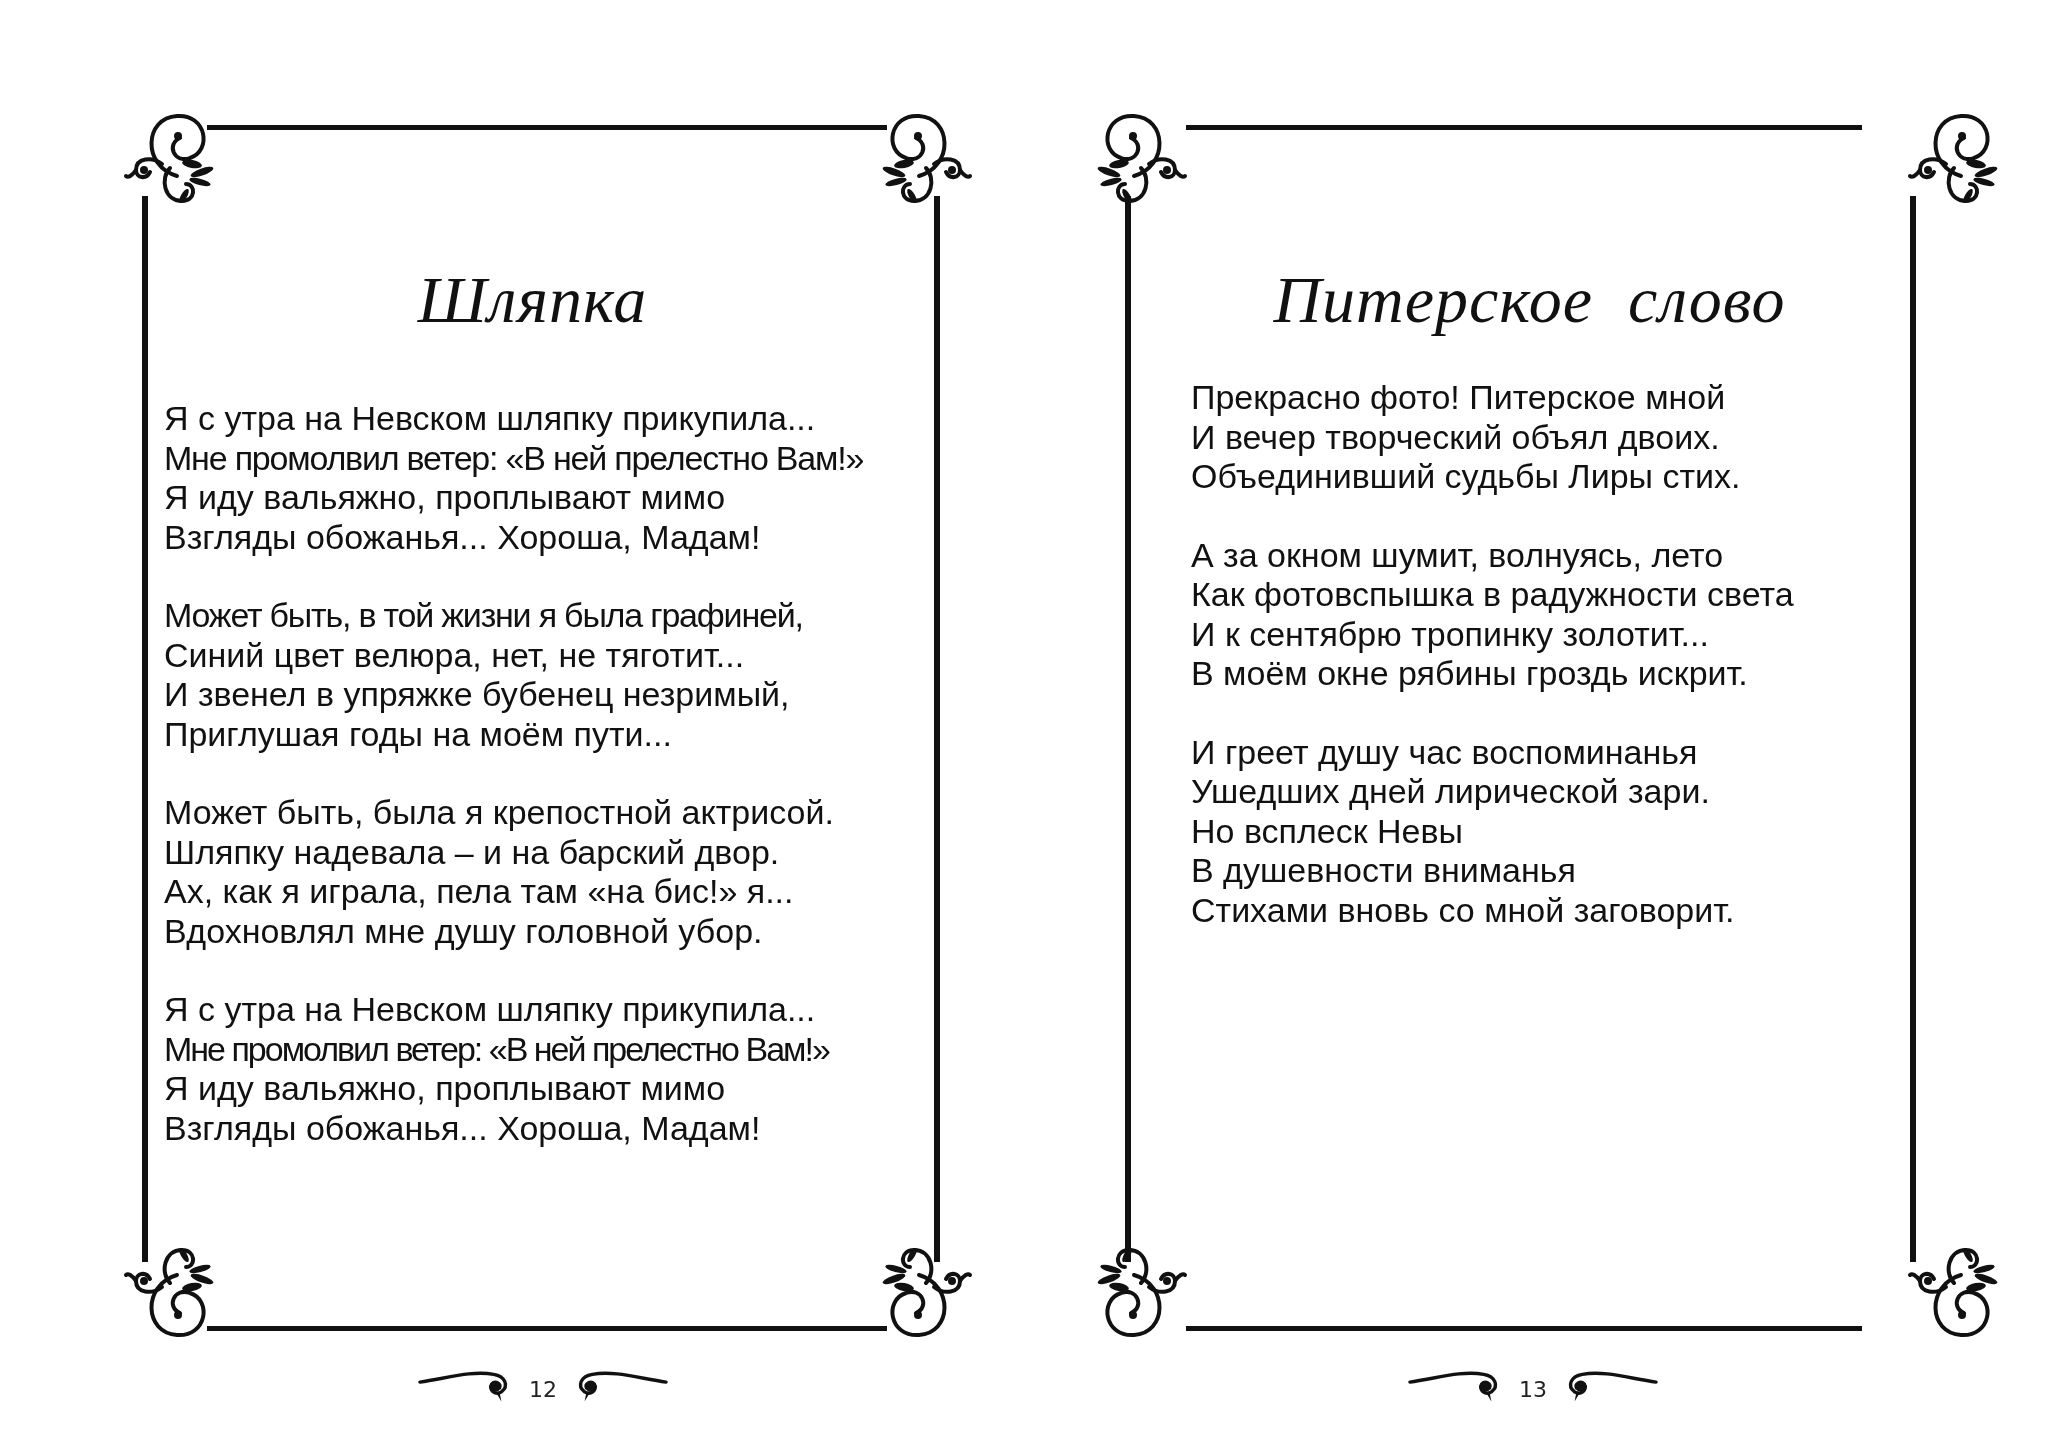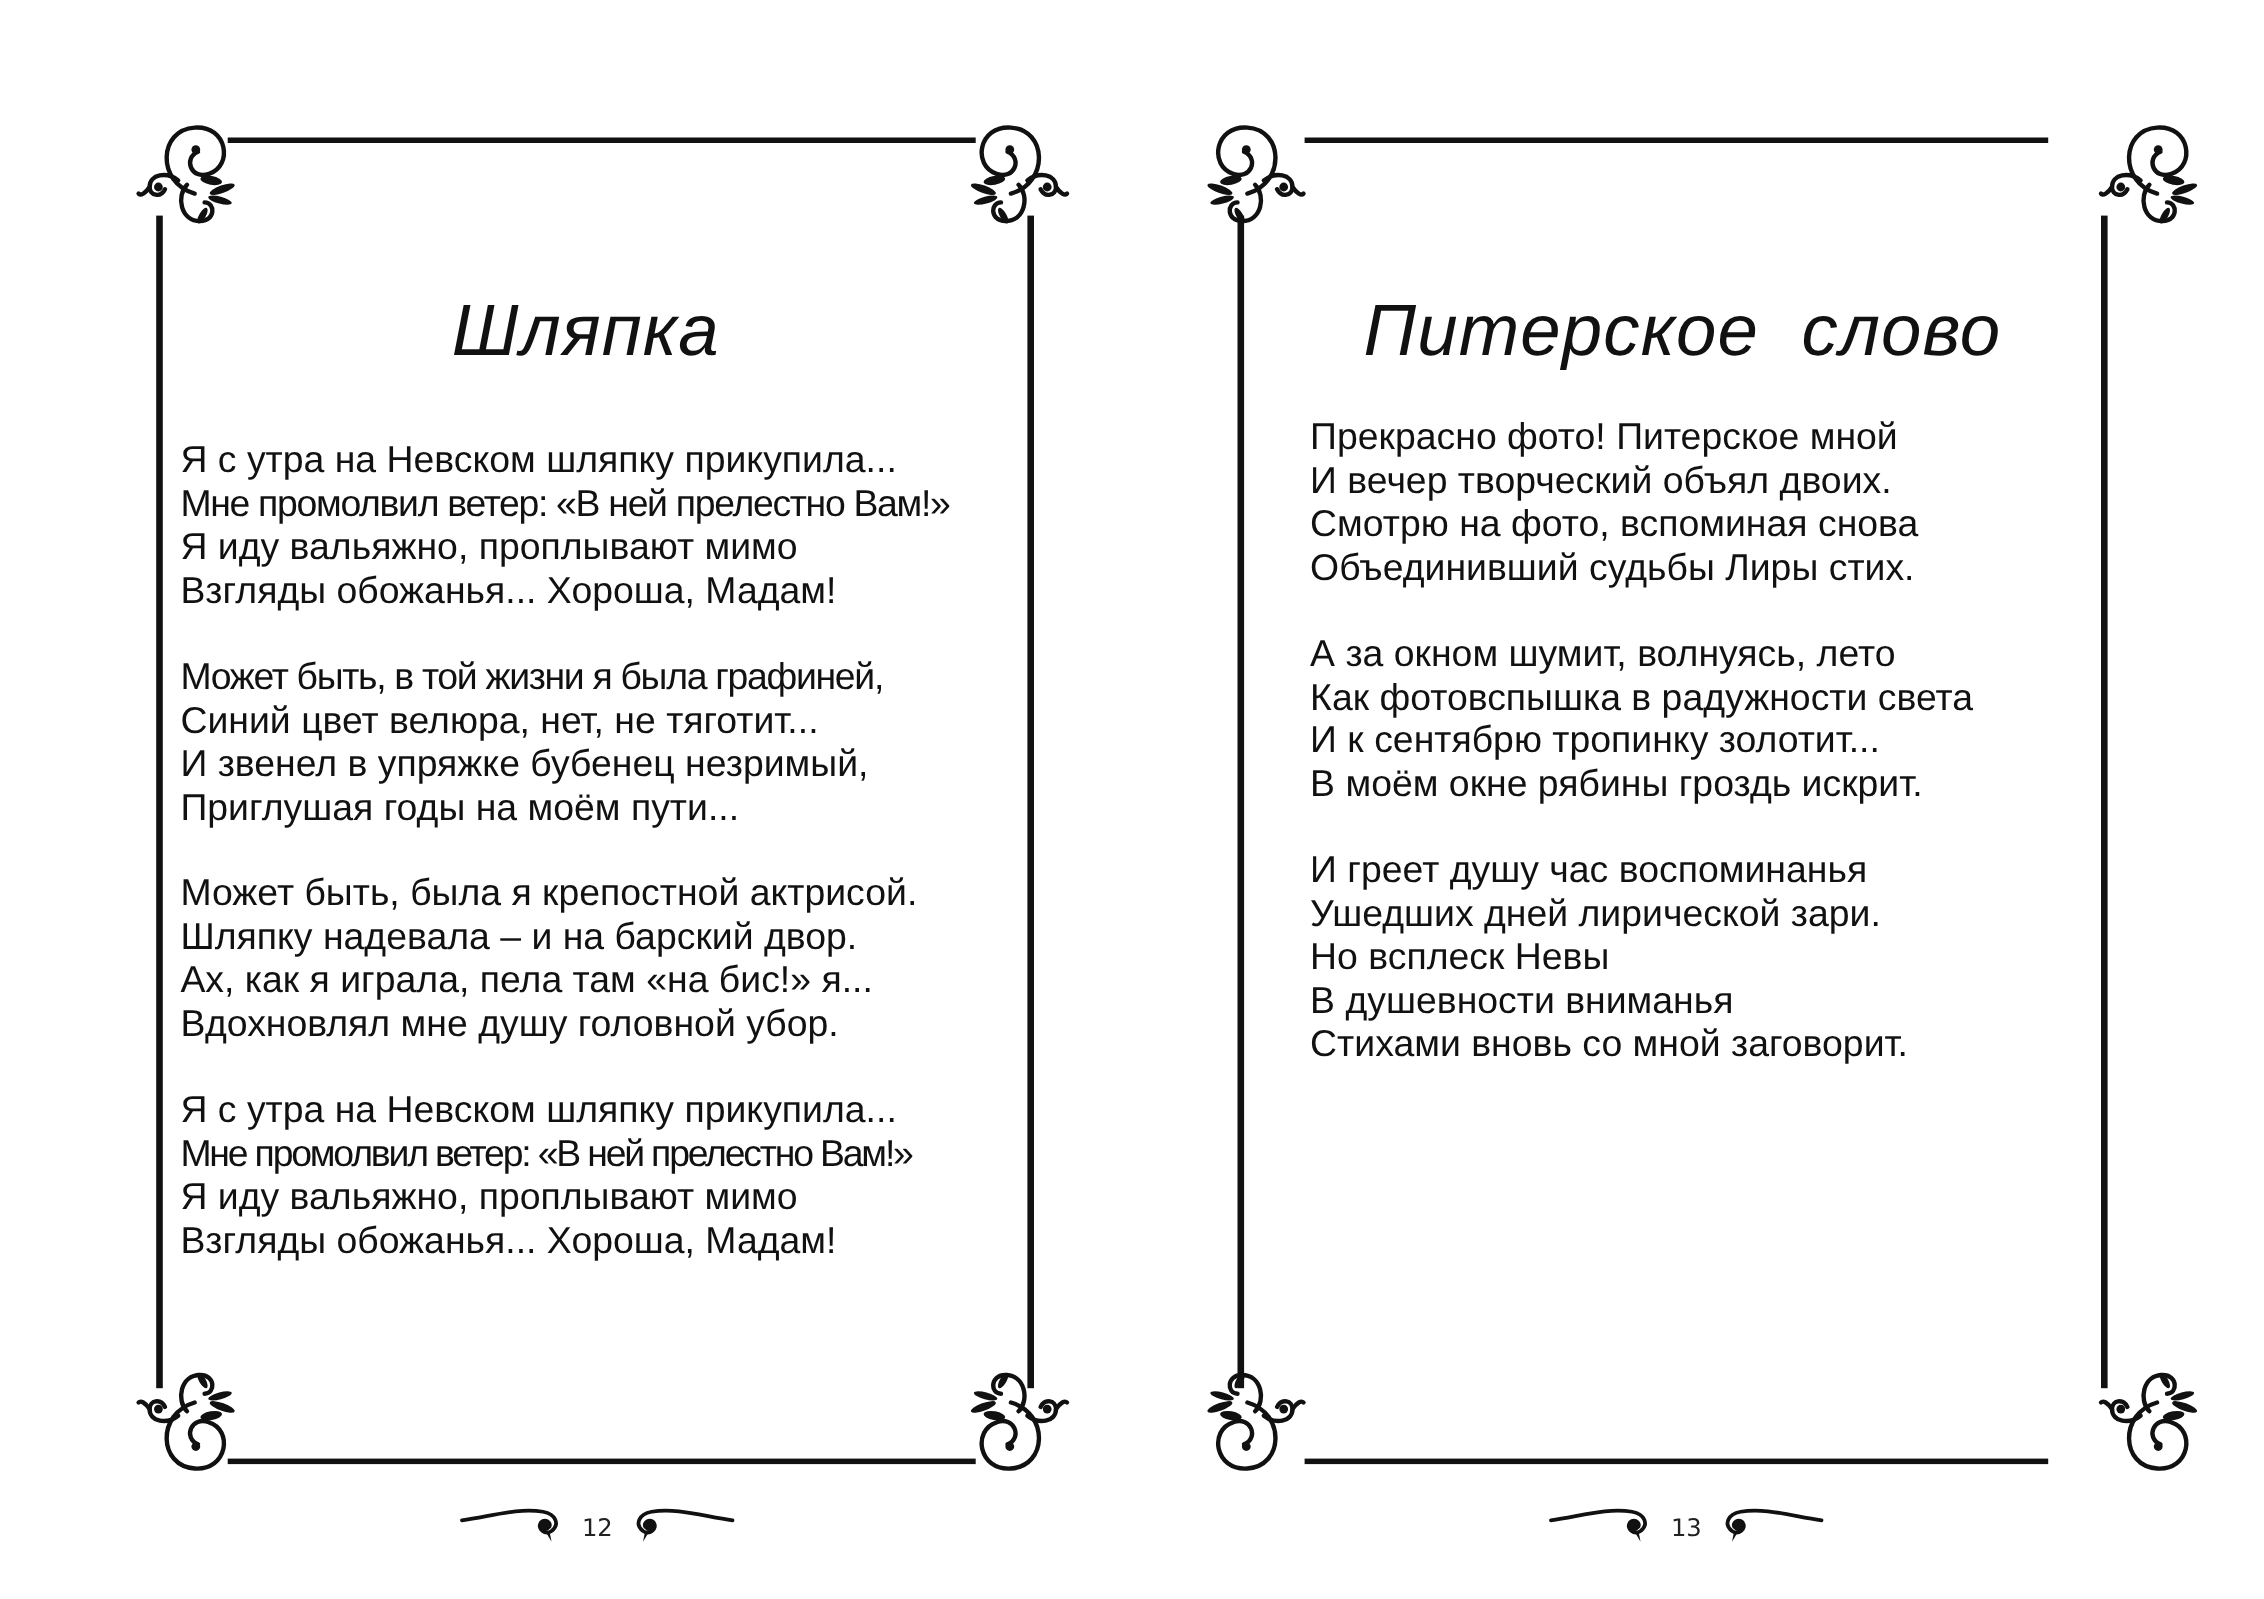--- a/index.html
+++ b/index.html
@@ -13,21 +13,21 @@
 
     .rule { position: absolute; background: #111; }
     .h { height: 5px; }
     .v { width: 6px; }
 
     .corner { position: absolute; width: 110px; height: 110px; }
     .corner svg { width: 100%; height: 100%; display: block; }
 
     .title {
       position: absolute; left: 0; width: 100%; text-align: center;
-      font-family: Liberation Sans, sans-serif; font-style: italic;
+      font-family: Liberation Serif, serif; font-style: italic;
       font-size: 66px; color: #111; letter-spacing: 1px;
     }
     .poem { position: absolute; }
     .stanza { margin: 0 0 39px 0; }
     .line {
       display: block; font-size: 34px; line-height: 39.5px; white-space: nowrap;
       font-family: "Liberation Sans", sans-serif; color: #111;
     }
     .line.narrow { letter-spacing: -1.2px; }
 
@@ -160,21 +160,20 @@
         <use href="#flourish"></use>
       </svg>
   </div>
 
   <div class="title" style="top:262px; left:-14px; white-space:pre;">Питерское  слово</div>
 
   <div class="poem" style="left:162px; top:378px;">
     <div class="stanza">
       <span class="line">Прекрасно фото! Питерское мной</span>
       <span class="line">И вечер творческий объял двоих.</span>
-      <span class="line">Смотрю на фото, вспоминая снова</span>
       <span class="line">Объединивший судьбы Лиры стих.</span>
     </div>
     <div class="stanza">
       <span class="line">А за окном шумит, волнуясь, лето</span>
       <span class="line">Как фотовспышка в радужности света</span>
       <span class="line">И к сентябрю тропинку золотит...</span>
       <span class="line">В моём окне рябины гроздь искрит.</span>
     </div>
     <div class="stanza">
       <span class="line">И греет душу час воспоминанья</span>

